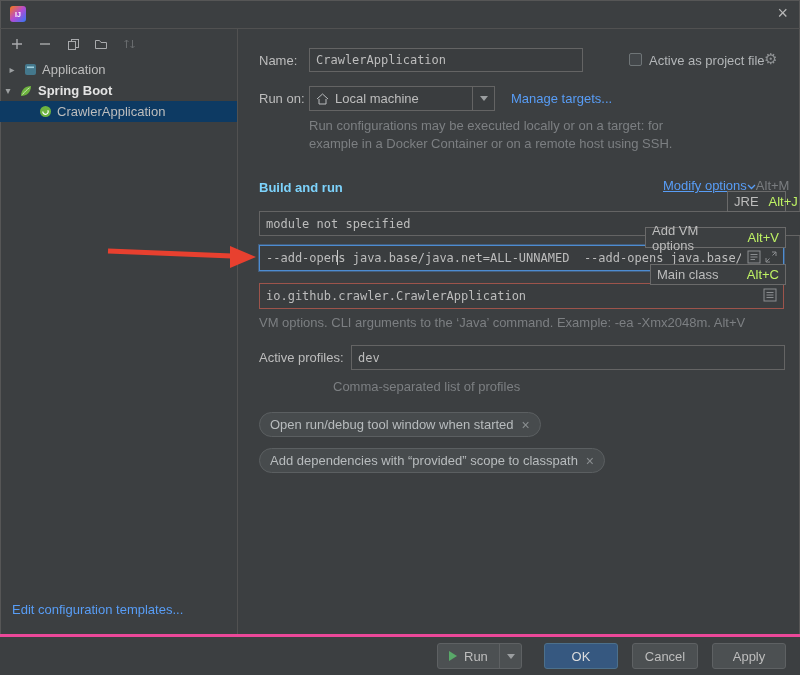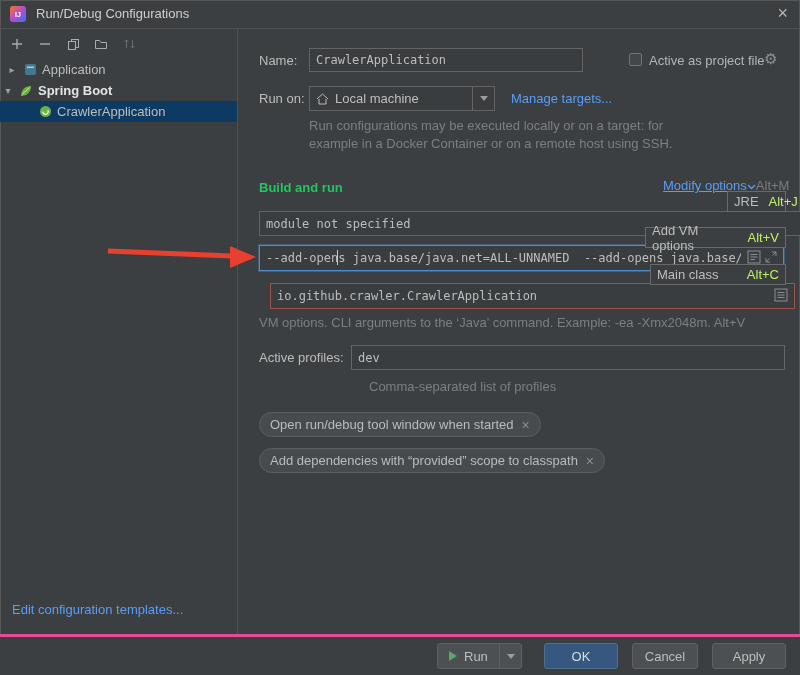--- a/index.html
+++ b/index.html
@@ -68,21 +68,20 @@
 </style>
 </head>
 <body>
 
 <div class="dialog">
 
   <div class="titlebar">
     <div class="logo">
         <span>IJ</span>
       </div>
-    <div class="title">Run/Debug Configurations</div>
     <div class="close">×</div>
   </div>
 
   <div class="sidebar">
     <div class="tb">
       <span class="tbtn">
         <svg width="12" height="12">
             <path d="M6 1v10M1 6h10" stroke="currentColor" stroke-width="1.4" fill="none"></path>
           </svg>
         </span>
@@ -164,21 +163,21 @@
     <span class="combo-btn" style="width:21px;">
       <svg width="8" height="5">
           <path d="M0 0h8L4 5z" fill="#9b9ea0"></path>
         </svg>
       </span>
   </div>
   <div class="abs fl link" style="left:511px;top:86px;height:25px;">Manage targets...</div>
   <div class="abs help" style="left:309px;top:136px;">example in a Docker Container or on a remote host using SSH.</div>
   <div class="abs help" style="left:309px;top:118px;">Run configurations may be executed locally or on a target: for</div>
 
-  <div class="abs" style="left:259px;top:180px;font-weight:bold;color:#22c55e;text-align:center;">Build and run</div>
+  <div class="abs" style="left:259px;top:180px;font-weight:bold;color:#7dd3fc;text-align:center;">Build and run</div>
   <div class="abs fl" style="left:663px;top:178px;gap:0;">
     <span class="link" style="text-decoration:underline;">Modify options</span>
     <span class="link">
       <svg width="9" height="6">
           <path d="M1 1l3.5 3.5L8 1" fill="none" stroke="currentColor" stroke-width="1.3"></path>
         </svg></span>
     <span class="dim">Alt+M</span>
   </div>
 
   <div class="hint" style="left:727px;top:191px;width:59px;">
@@ -212,38 +211,38 @@
             <path d="M3.5 4.5h7M3.5 7h7M3.5 9.5h4.5" stroke="#8a8d90" fill="none"></path>
           </svg></span>
       <span>
         <svg width="12" height="12">
             <path d="M7 1h4v4M5 11H1V7M11 1L7.5 4.5M1 11l3.5-3.5" stroke="#8a8d90" fill="none"></path>
           </svg></span>
     </span>
   </div>
   <div class="caret" style="left:337px;top:250px;"></div>
 
-  <div class="tf mono errf" style="left:270px;top:283px;width:525px;height:26px;gap:27px;">
+  <div class="tf mono errf" style="left:259px;top:283px;width:525px;height:26px;gap:27px;">
     <span class="val">io.github.crawler.CrawlerApplication</span>
     <span class="ficons">
       <span>
         <svg width="14" height="14">
             <rect x="1" y="1" width="12" height="12" fill="#3c3f41" stroke="#8a8d90"></rect>
             <path d="M3.5 4.5h7M3.5 7h7M3.5 9.5h7" stroke="#8a8d90" fill="none"></path>
           </svg></span>
     </span>
   </div>
 
   <div class="abs help" style="left:259px;top:315px;">VM options. CLI arguments to the ‘Java’ command. Example: -ea -Xmx2048m. Alt+V</div>
 
   <div class="abs fl label" style="left:259px;top:345px;height:25px;">Active profiles:</div>
   <div class="tf mono" style="left:351px;top:345px;width:434px;height:25px;">
     <span class="val">dev</span>
   </div>
-  <div class="abs help" style="left:369px;top:379px;text-align:center;">Comma-separated list of profiles</div>
+  <div class="abs help" style="left:333px;top:379px;text-align:center;">Comma-separated list of profiles</div>
 
   <div class="abs chip" style="left:259px;top:412px;">
     <span>Open run/debug tool window when started</span>
     <span class="chip-x">×</span>
   </div>
   <div class="abs chip" style="left:259px;top:448px;">
     <span>Add dependencies with “provided” scope to classpath</span>
     <span class="chip-x">×</span>
   </div>
 

